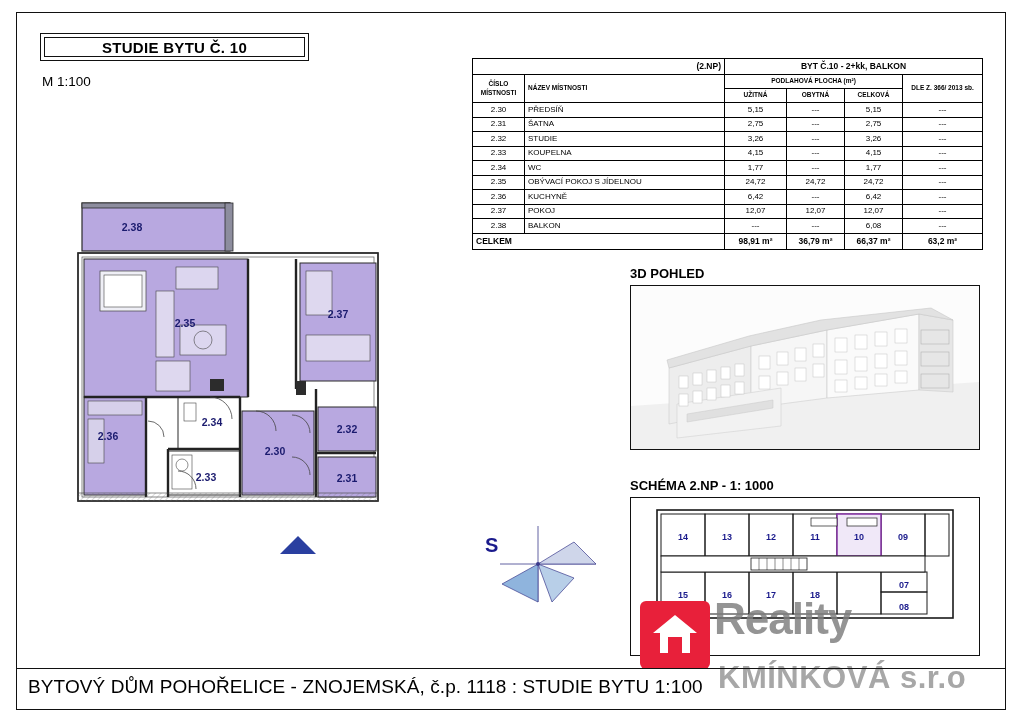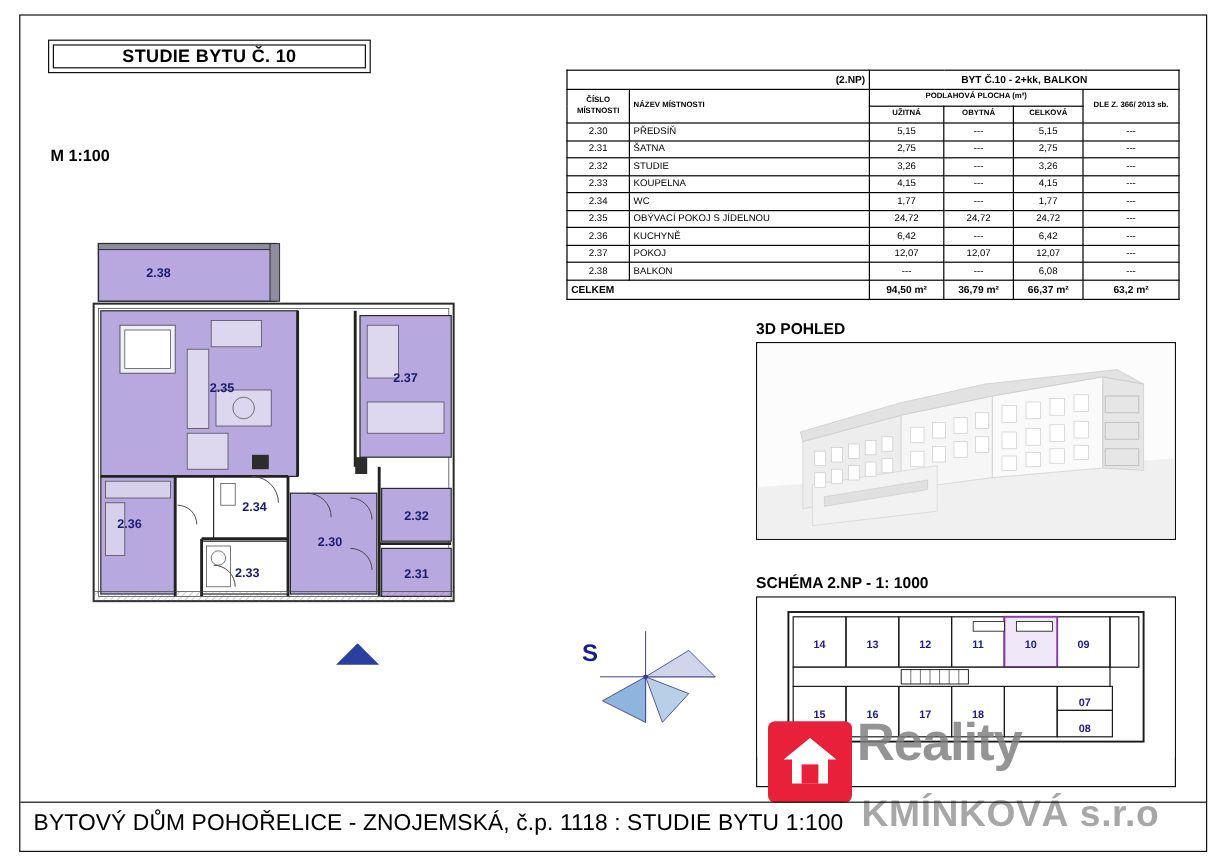--- a/index.html
+++ b/index.html
@@ -44,22 +44,21 @@
     align-items: center;
     justify-content: center;
     font-size: 15px;
     font-weight: bold;
     letter-spacing: 0.3px;
   }
   .scale-label {
     position: absolute;
     left: 42px; top: 74px;
     font-size: 13.5px;
-    font-weight: bold;
-    margin-top: 48px;
+    font-weight: normal;
   }
   
   .plan-wrap {
     position: absolute;
     left: 60px; top: 175px;
     width: 360px; height: 360px;
   }
   .plan-svg { display:block; }
   .room-num {
     font-family: "Liberation Sans", sans-serif;
@@ -444,21 +443,21 @@
           <td class="c">2.38</td>
           <td class="l">BALKON</td>
           <td class="c">---</td>
           <td class="c">---</td>
           <td class="c">6,08</td>
           <td class="c">---</td>
         </tr>
 
         <tr class="t-total">
           <td class="l" colspan="2">CELKEM</td>
-          <td class="c">94,50 m²</td>
+          <td class="c">98,91 m²</td>
           <td class="c">36,79 m²</td>
           <td class="c">66,37 m²</td>
           <td class="c">63,2 m²</td>
         </tr>
       </tbody>
     </table>
   </div>
 
   <div class="sec-title view3d-title">3D POHLED</div>
   <div class="view3d-box">

